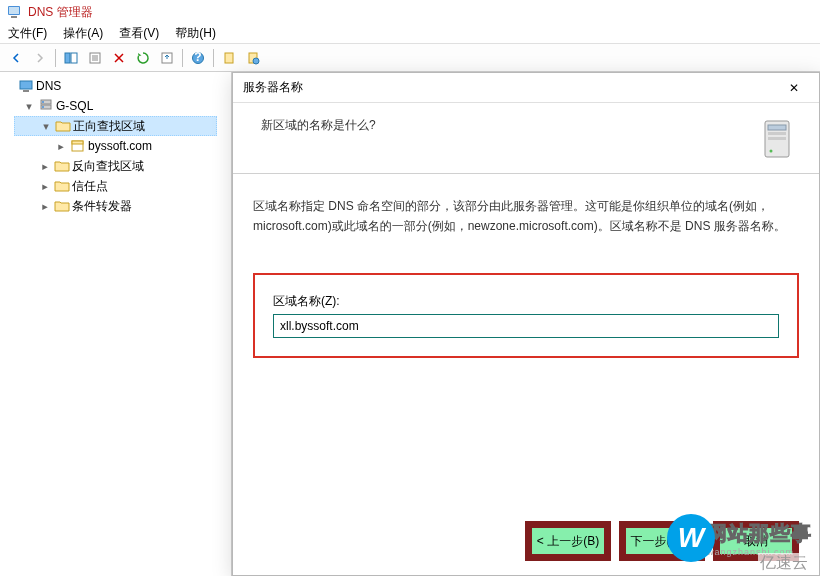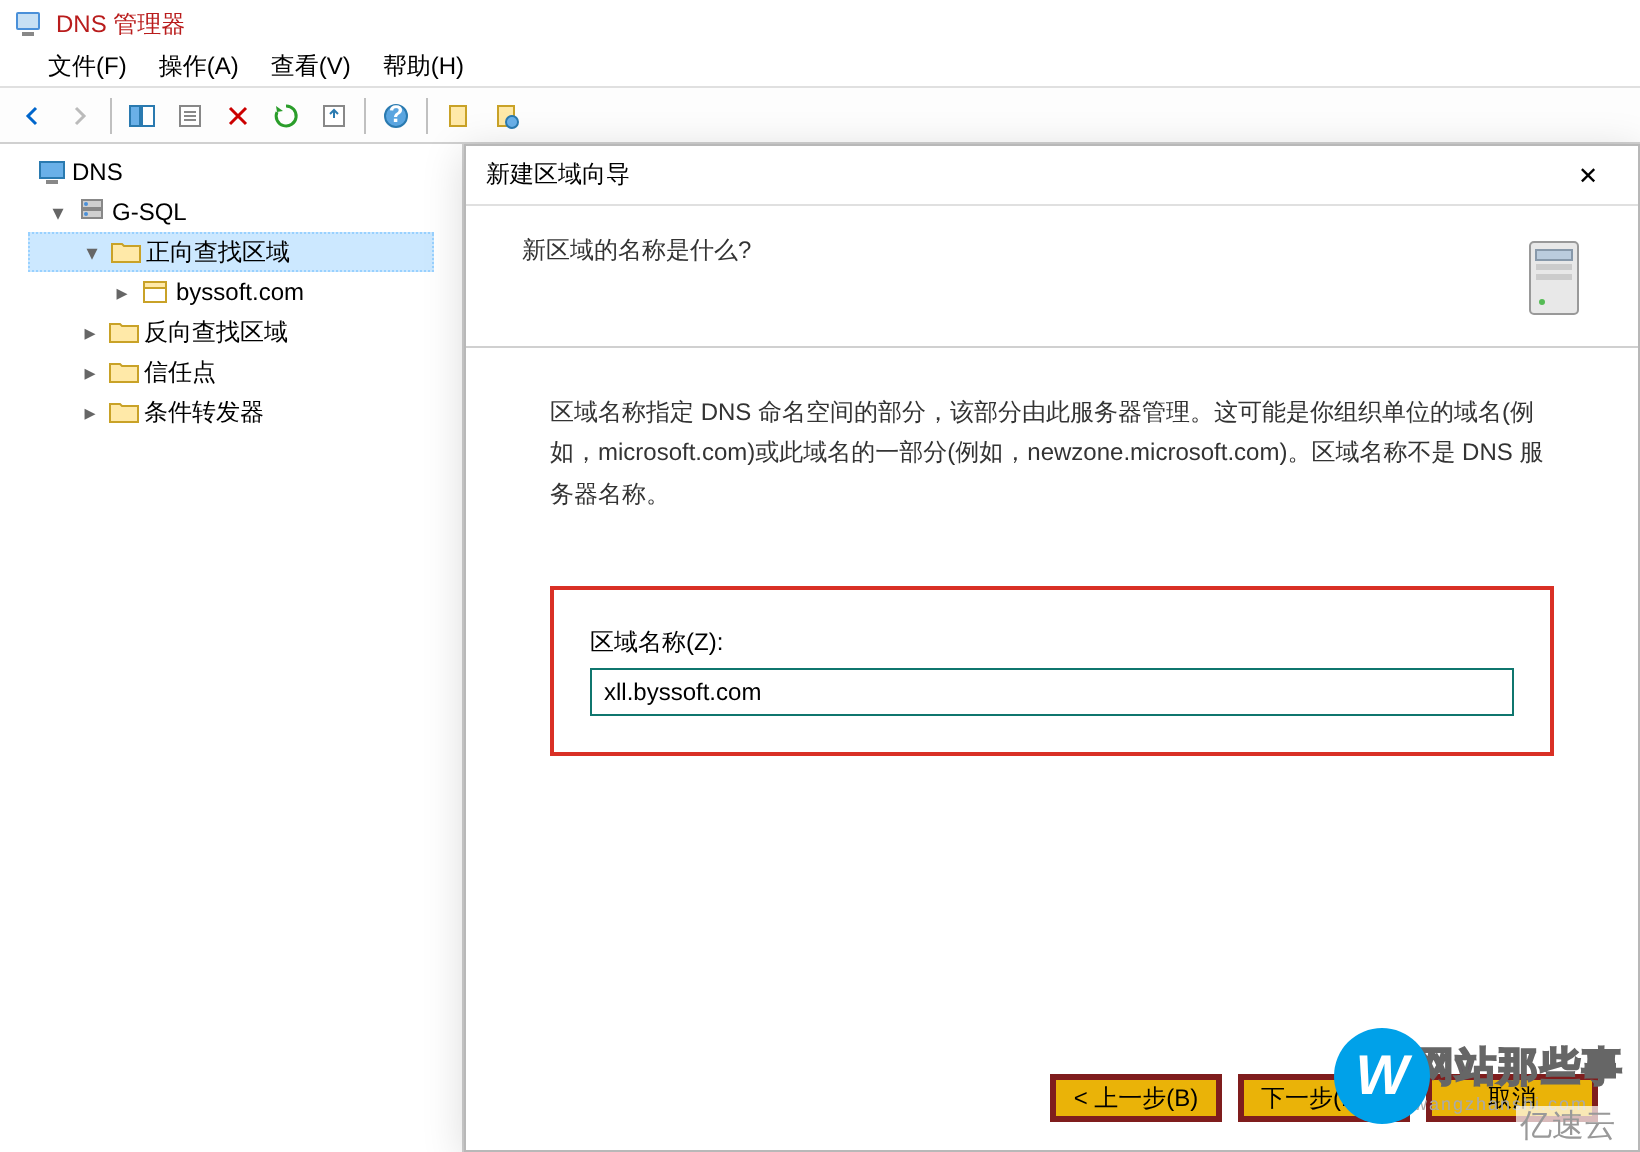--- a/index.html
+++ b/index.html
@@ -1,46 +1,46 @@
 <!DOCTYPE html>
 <html><head>
 <meta charset="utf-8">
 <style>
 *{box-sizing:border-box;margin:0;padding:0;font-family:"Microsoft YaHei","Segoe UI",Tahoma,sans-serif;font-size:12px;}
 body{width:820px;height:576px;background:#fff;overflow:hidden;position:relative;}
 .app-title{height:24px;display:flex;align-items:center;padding:0 6px;color:#b91c1c;}
 .app-title .icon{width:16px;height:16px;margin-right:6px;}
-.menubar{height:20px;display:flex;align-items:center;padding:0 16px;border-bottom:1px solid #e0e0e0;}
+.menubar{height:20px;display:flex;align-items:center;padding:0 0;border-bottom:1px solid #e0e0e0;}
 .menubar .item{padding:2px 8px;cursor:default;}
 .toolbar{height:28px;display:flex;align-items:center;padding:0 4px;border-bottom:1px solid #d0d0d0;background:#fdfdfd;}
 .toolbar .btn{width:22px;height:22px;display:flex;align-items:center;justify-content:center;margin:0 1px;border:1px solid transparent;border-radius:2px;}
 .toolbar .sep{width:1px;height:18px;background:#c0c0c0;margin:0 3px;}
 .main{display:flex;height:504px;}
 .tree-pane{width:232px;border-right:1px solid #d0d0d0;padding:4px 14px;overflow:auto;}
 .tree-node{display:flex;align-items:center;height:20px;padding-left:4px;white-space:nowrap;cursor:default;}
 .tree-node.selected{background:#cce8ff;border:1px dotted #99d1ff;}
 .tw{display:inline-block;width:14px;text-align:center;color:#666;font-size:11px;}
 .ti{display:inline-flex;width:16px;height:16px;margin:0 2px;align-items:center;justify-content:center;}
 .content-pane{flex:1;position:relative;}
 .wizard{position:absolute;left:0;top:0;right:0;bottom:0;background:#fff;border:1px solid #b8b8b8;box-shadow:0 4px 20px rgba(0,0,0,.15);}
 .wiz-title{height:30px;display:flex;align-items:center;padding:0 10px;border-bottom:1px solid #e0e0e0;}
 .wiz-title .t{flex:1;}
 .wiz-close{width:30px;height:22px;display:flex;align-items:center;justify-content:center;}
 .wiz-header{display:flex;align-items:flex-start;padding:14px 20px 12px 28px;border-bottom:1px solid #d0d0d0;}
 .wiz-header .txt{flex:1;}
 .wiz-header .h{font-weight:bold;margin-bottom:6px;}
 .wiz-header .s{color:#333;}
 .wiz-header .srvicon{width:44px;height:44px;}
-.wiz-body{padding:22px 42px;}
+.wiz-body{padding:22px 20px;}
 .wiz-desc{color:#333;line-height:1.7;margin-bottom:36px;}
 .fieldset{border:2px solid #d93025;padding:18px;}
 .fieldset .lbl{margin-bottom:4px;}
 .textinput{width:100%;height:24px;border:1px solid #0f766e;padding:2px 6px;font-size:12px;outline:none;}
 .wiz-buttons{position:absolute;bottom:14px;right:20px;display:flex;gap:8px;}
-.wiz-btn{min-width:86px;height:24px;border:3px solid #7f1d1d;background:#eab308;display:flex;align-items:center;justify-content:center;cursor:default;}
+.wiz-btn{min-width:86px;height:40px;border:7px solid #7f1d1d;background:#86efac;display:flex;align-items:center;justify-content:center;cursor:default;}
 .watermark{position:absolute;right:8px;bottom:14px;display:flex;align-items:center;pointer-events:none;}
 .wm-circle{width:48px;height:48px;border-radius:50%;background:#00a1e9;display:flex;align-items:center;justify-content:center;color:#fff;font-weight:bold;font-size:28px;font-style:italic;margin-right:-8px;z-index:2;}
 .wm-text{display:flex;flex-direction:column;align-items:flex-start;}
 .wm-text .big{font-size:20px;font-weight:bold;color:#701a75;letter-spacing:1px;-webkit-text-stroke:1px #666;}
 .wm-text .small{font-size:9px;color:#aaa;letter-spacing:1px;}
 .stamp{position:absolute;right:10px;bottom:2px;font-size:16px;color:#999;background:rgba(255,255,255,.7);padding:0 2px;}
 </style>
 </head>
 <body>
 
@@ -194,21 +194,21 @@
             <path d="M1 4 h5 l1 1 h8 v8 h-14 z" fill="#ffe9a8" stroke="#c9a227"></path>
           </svg>
         </span>
       <span>条件转发器</span>
     </div>
   </div>
 
   <div class="content-pane">
     <div class="wizard">
       <div class="wiz-title">
-        <span class="t">新建区域向导</span>
+        <span class="t">服务器名称</span>
         <div class="wiz-close">
           <span>✕</span>
         </div>
       </div>
       <div class="wiz-header">
         <div class="txt">
           <div class="s">新区域的名称是什么?</div>
         </div>
         <div class="srvicon">
           <svg viewBox="0 0 44 44">

